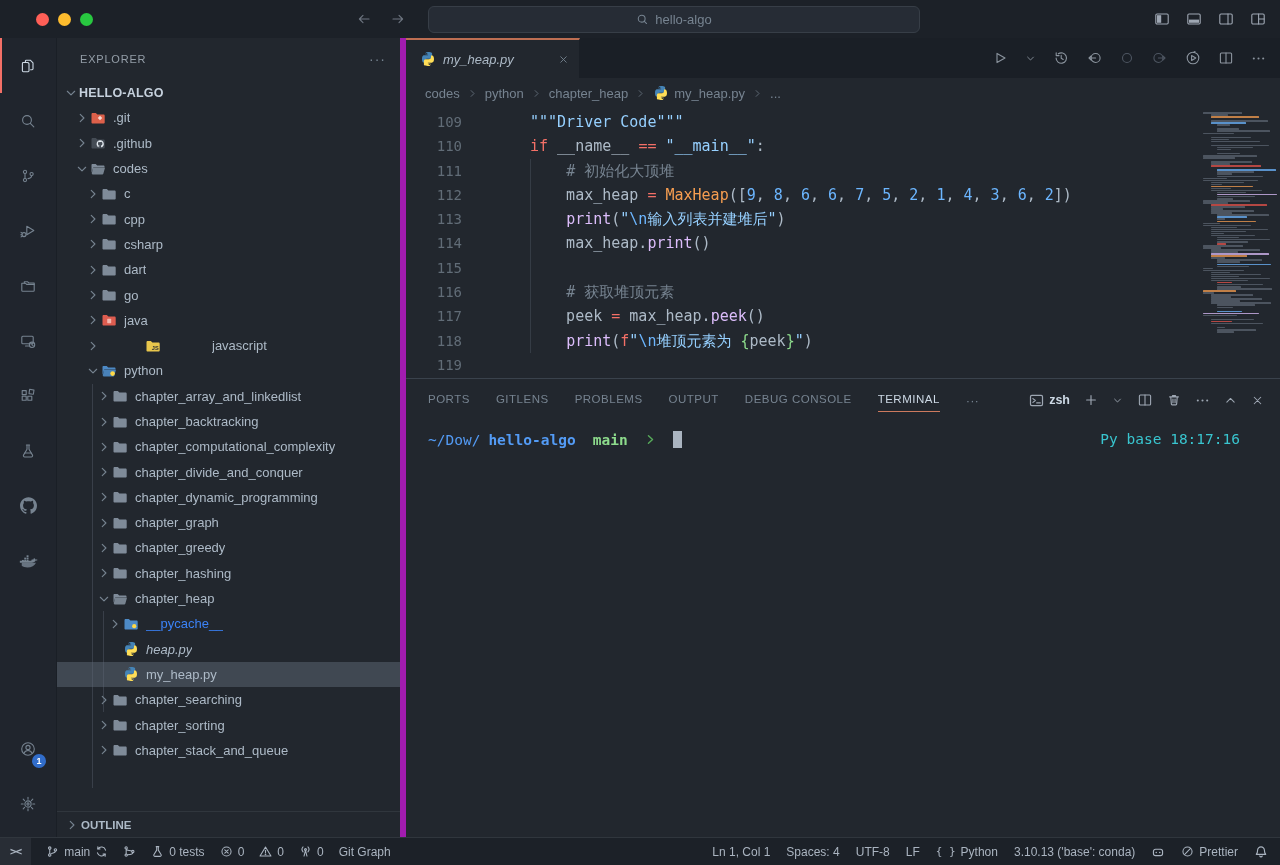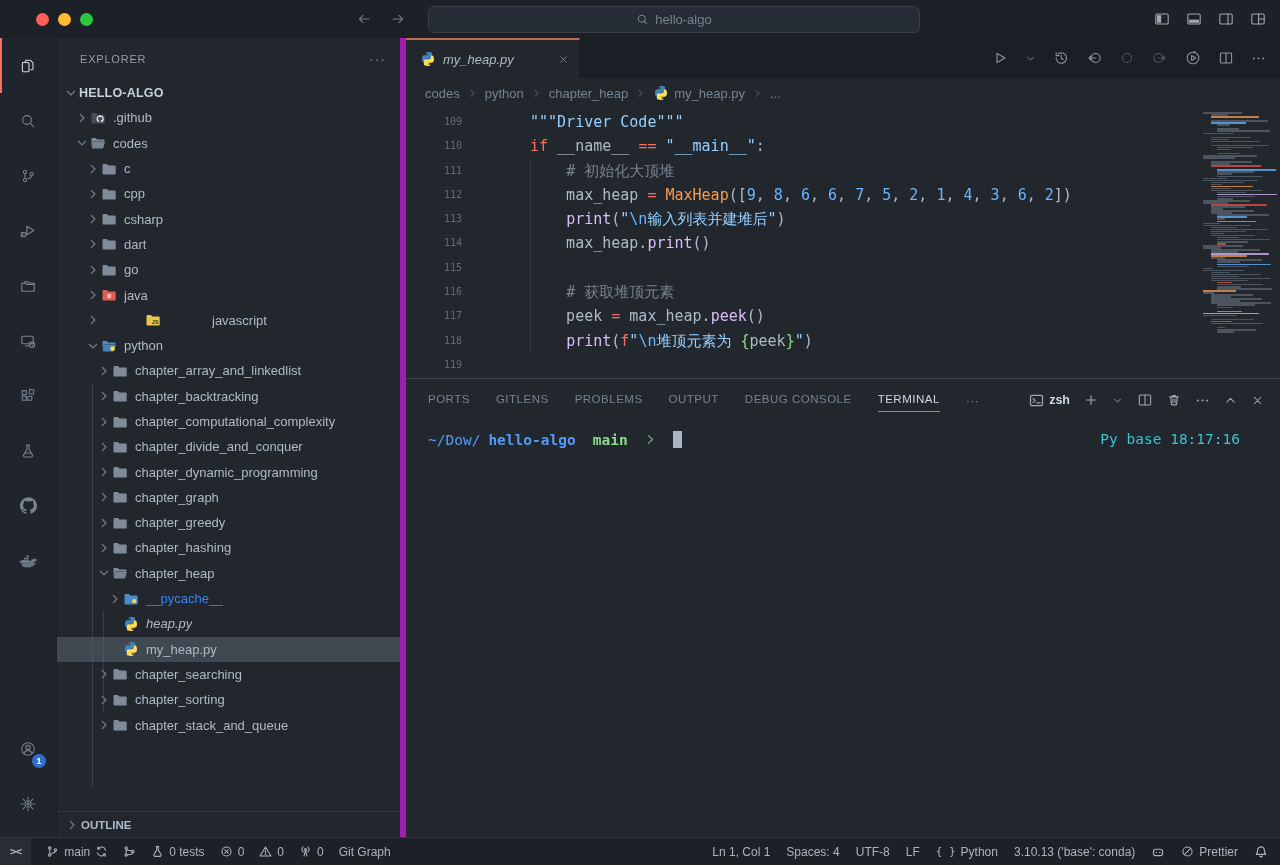--- a/index.html
+++ b/index.html
@@ -61,21 +61,21 @@
   .editor-actions .dim{color:#4d5561;}
   .breadcrumbs{height:30px;display:flex;align-items:center;padding-left:19px;color:#768390;
     font-size:13px;gap:7px;flex:none;}
   .breadcrumbs .bc-sep{color:#636e7b;display:inline-flex;}
   .breadcrumbs .bc-item{display:inline-flex;align-items:center;gap:5px;}
 
   .codewrap{height:270px;position:relative;overflow:hidden;flex:none;}
   .code-lines{position:absolute;left:0;top:2px;right:0;font-family:"DejaVu Sans Mono",monospace;
     font-size:15px;line-height:24.3px;}
   .cline{display:flex;}
-  .ln{width:56px;text-align:right;color:#616c77;flex:none;font-size:10px;}
+  .ln{width:56px;text-align:right;color:#616c77;flex:none;font-size:14px;}
   .ct{margin-left:68px;white-space:pre;}
   .tk-fg{color:#adbac7;} .tk-kw{color:#f47067;} .tk-str{color:#96d0ff;} .tk-esc{color:#6cb6ff;}
   .tk-num{color:#6cb6ff;} .tk-fn{color:#dcbdfb;} .tk-cls{color:#f69d50;} .tk-com{color:#768390;}
   .tk-brace{color:#8ddb8c;}
   .indent-guide{position:absolute;left:124px;width:1px;background:rgba(99,110,123,.3);}
   .minimap{position:absolute;right:3px;top:2px;width:74px;}
   .mm-bar{height:1.5px;margin-bottom:.55px;border-radius:.5px;opacity:.75;}
 
   
   .panel{flex:1;border-top:1px solid #3a424c;display:flex;flex-direction:column;min-height:0;}
@@ -295,20 +295,34 @@
         <span class="sb-more">···</span>
       </div>
       <div class="tree" id="tree">
           <div class="trow root" style="padding-left: 6px;">
             <span class="ic tw">
               <svg width="14" height="14" viewBox="0 0 16 16" fill="none" stroke="currentColor" stroke-width="1.3">
                 <path d="M3.8 6L8 10.2 12.2 6"></path>
               </svg>
             </span>
             <span class="tl2">HELLO-ALGO</span>
+          </div>
+          <div class="trow" style="padding-left: 17px;">
+            <span class="ic tw">
+              <svg width="14" height="14" viewBox="0 0 16 16" fill="none" stroke="currentColor" stroke-width="1.3">
+                <path d="M6 3.8L10.2 8 6 12.2"></path>
+              </svg>
+            </span>
+            <span class="fi">
+              <svg width="16" height="16" viewBox="0 0 16 16">
+                <path fill="#dd604a" d="M1.5 4.2c0-.7.5-1.2 1.2-1.2h3.1l1.6 1.6h6.1c.7 0 1.2.5 1.2 1.2v6.6c0 .7-.5 1.2-1.2 1.2H2.7c-.7 0-1.2-.5-1.2-1.2z"></path>
+                <rect x="8.4" y="6.4" width="3.2" height="3.2" transform="rotate(45 10 8)" fill="#f6d9d2"></rect>
+              </svg>
+            </span>
+            <span class="tl2">.git</span>
           </div>
           <div class="trow" style="padding-left: 17px;">
             <span class="ic tw">
               <svg width="14" height="14" viewBox="0 0 16 16" fill="none" stroke="currentColor" stroke-width="1.3">
                 <path d="M6 3.8L10.2 8 6 12.2"></path>
               </svg>
             </span>
             <span class="fi">
               <svg width="16" height="16" viewBox="0 0 16 16">
                 <path fill="#454c55" d="M1.5 4.2c0-.7.5-1.2 1.2-1.2h3.1l1.6 1.6h6.1c.7 0 1.2.5 1.2 1.2v6.6c0 .7-.5 1.2-1.2 1.2H2.7c-.7 0-1.2-.5-1.2-1.2z"></path>

